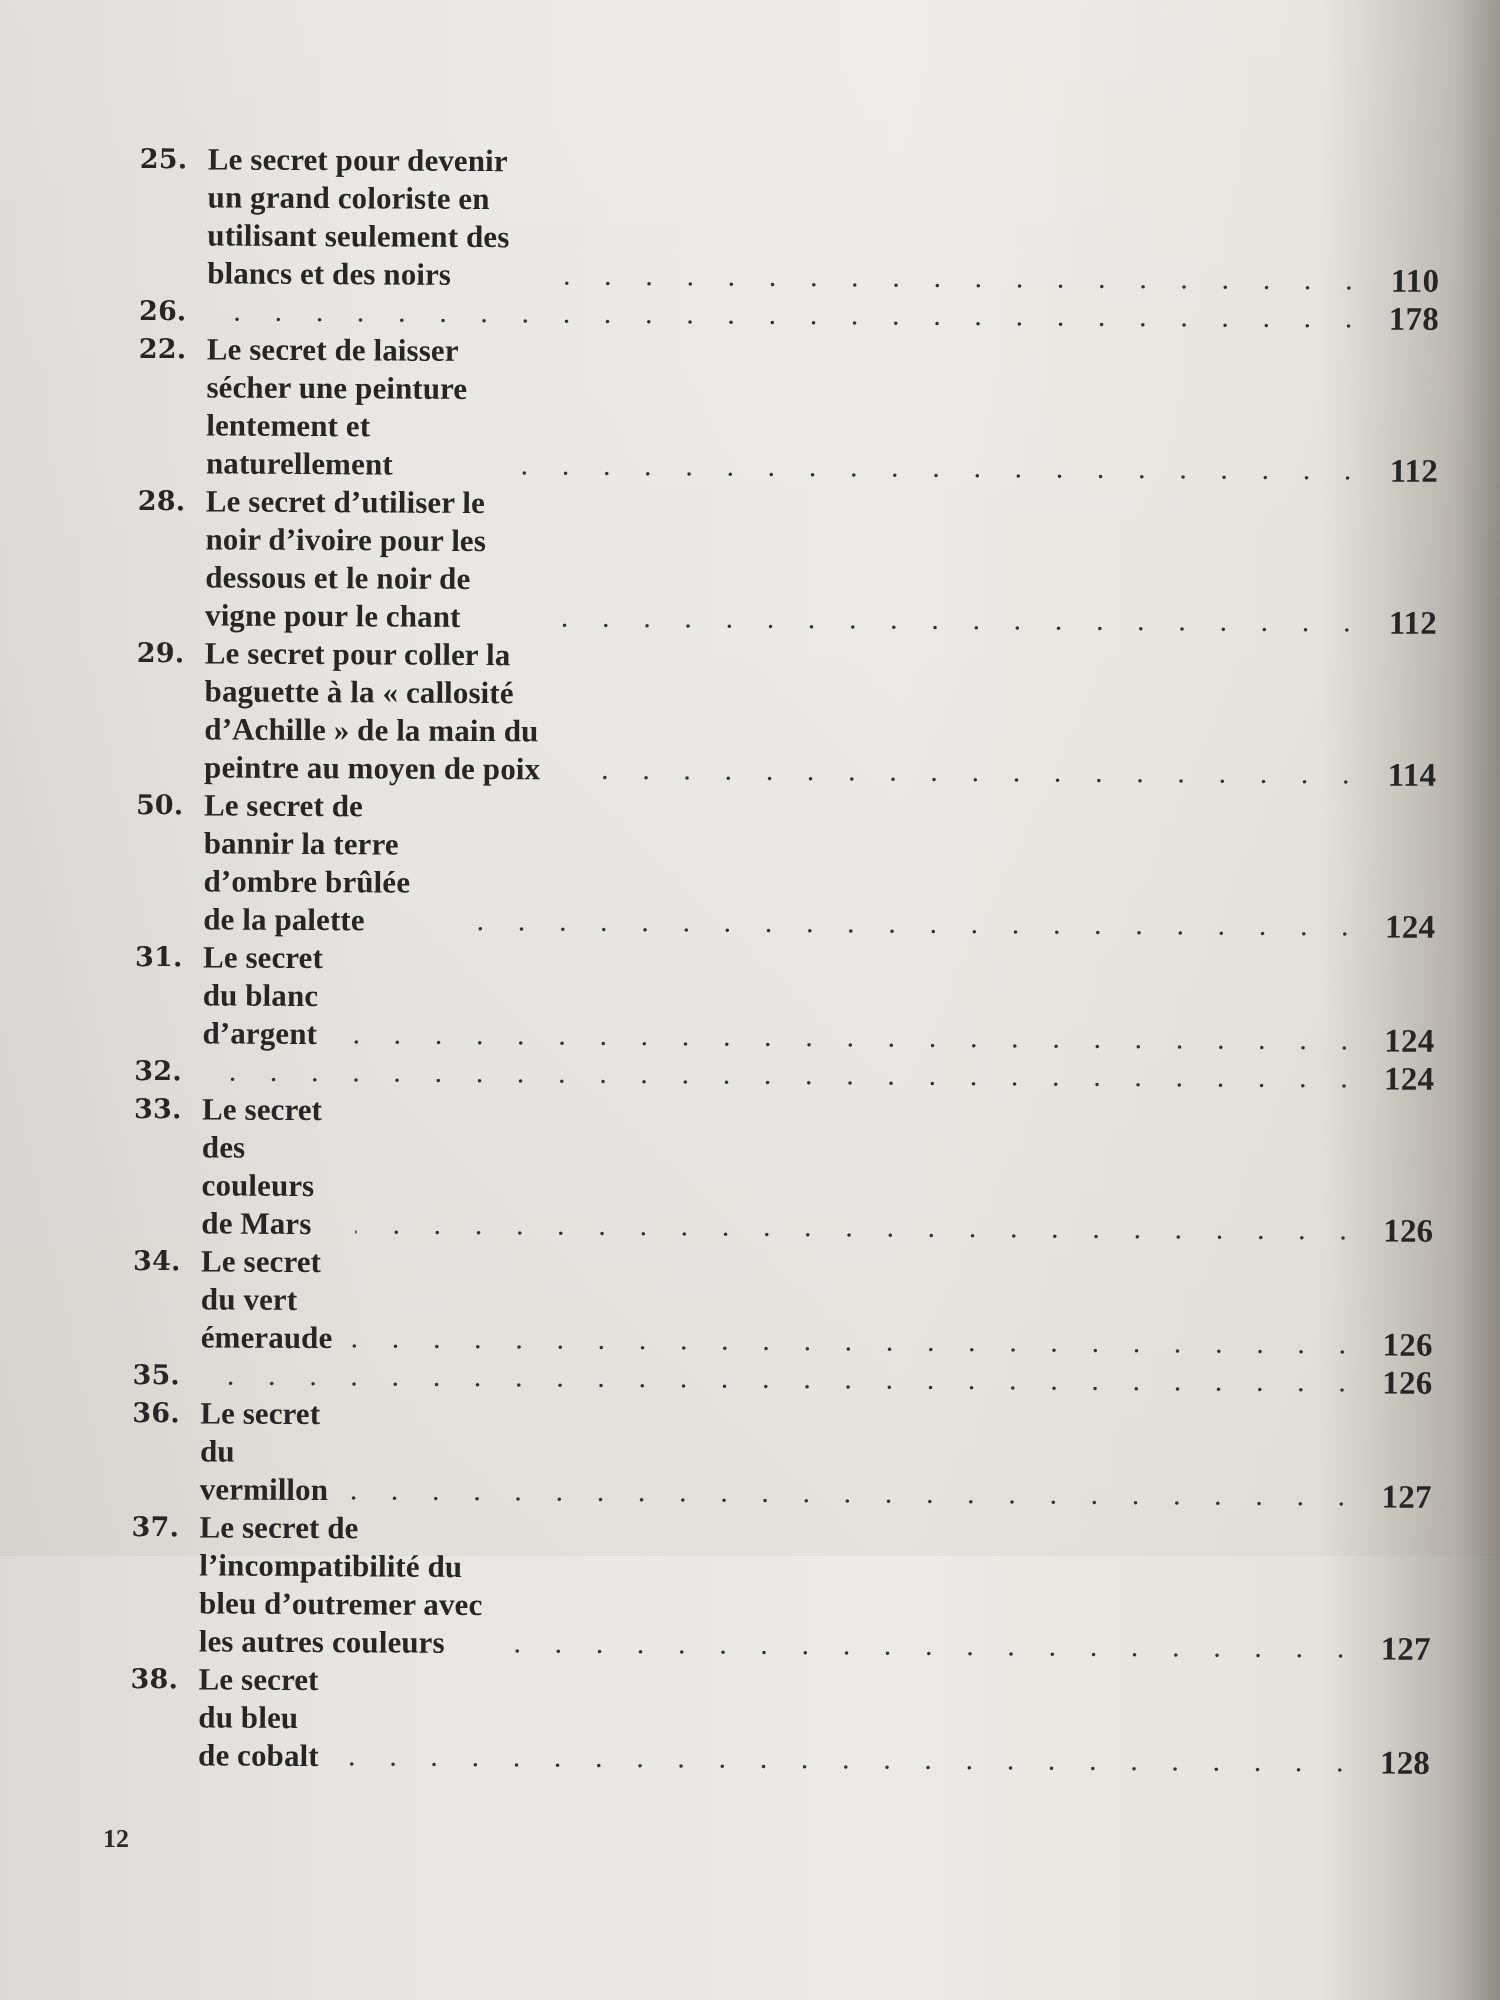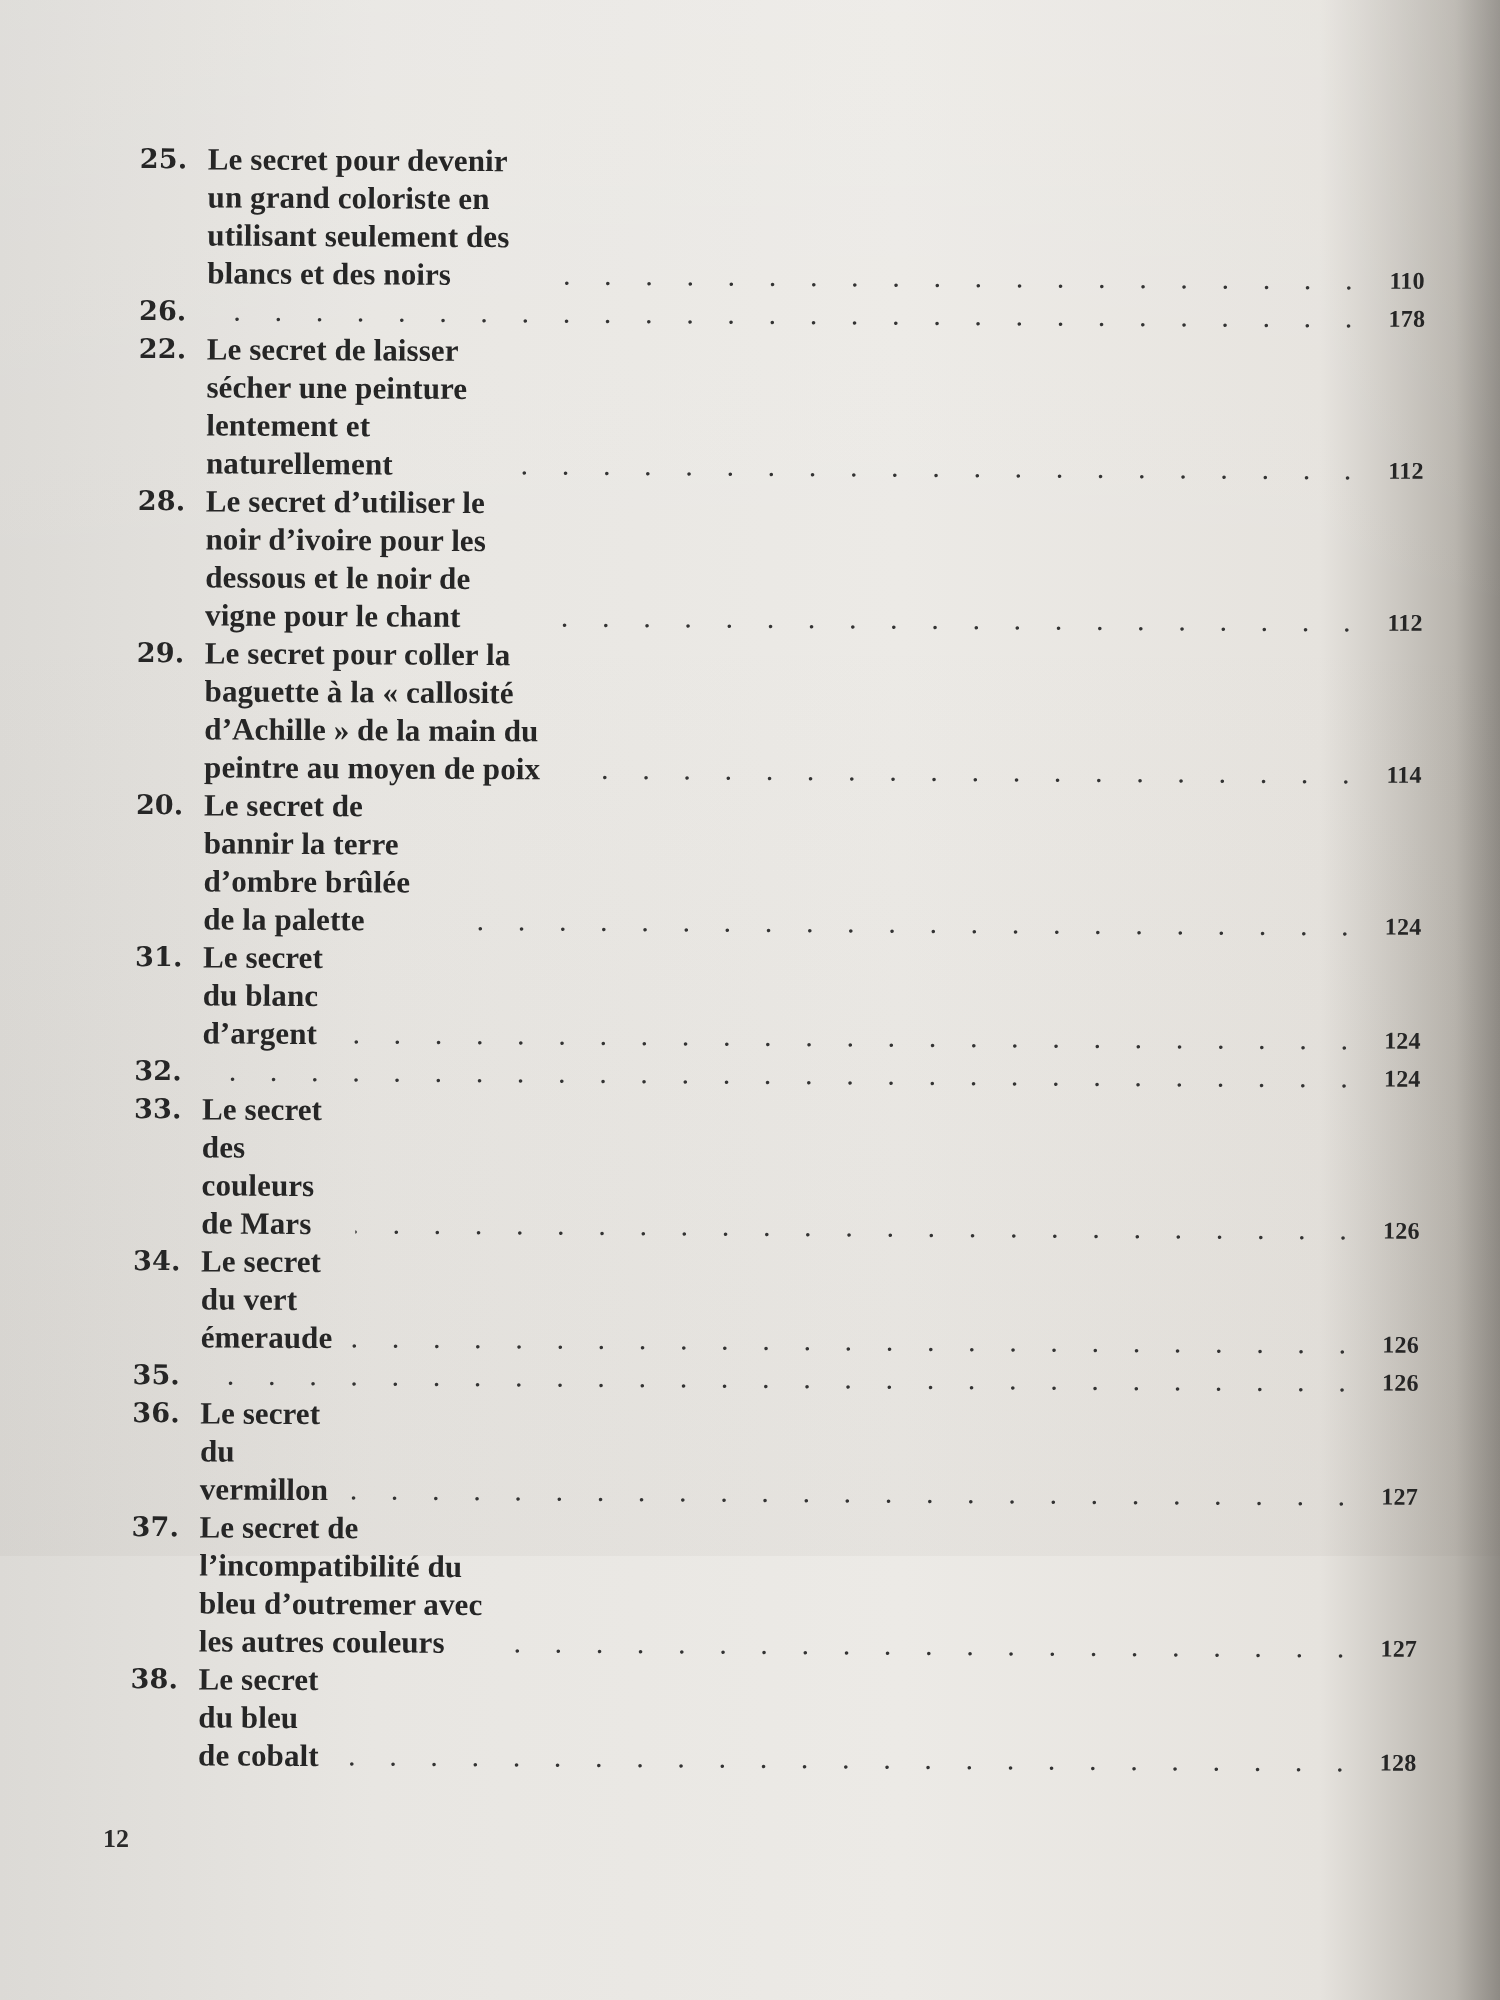--- a/index.html
+++ b/index.html
@@ -52,23 +52,23 @@
     overflow: hidden; white-space: nowrap;
     font-weight: normal;
     letter-spacing: 12px;
     margin-left: 8px;
     color: #333;
     min-width: 30px;
     direction: rtl;
   }
   .entry .page-num {
     flex: 0 0 64px;
-    text-align: center;
+    text-align: right;
     font-family: "Liberation Serif", "DejaVu Serif", serif;
-    font-size: 24px;
+    font-size: 33px;
   }
   .folio {
     position: absolute;
     left: 103px; top: 1824px;
     font-family: "Liberation Serif", "DejaVu Serif", serif;
     font-weight: bold;
     font-size: 26px;
     color: #2a2a2a;
   }
 </style>
@@ -110,21 +110,21 @@
       </div>
       <div class="entry" style="margin-bottom: 0px;">
         <span class="num">29.</span>
         <span class="body">
           <span class="title">Le secret pour coller la baguette à la « callosité d’Achille » de la main du peintre au moyen de poix</span>
           <span class="leader">. . . . . . . . . . . . . . . . . . . . . . . . . . . . . . . . . . . . . . . . . . . . . . . . . . . . . . . . . . . . . . . . . . . . .</span>
         </span>
         <span class="page-num">114</span>
       </div>
       <div class="entry" style="margin-bottom: 0px;">
-        <span class="num">20.</span>
+        <span class="num">50.</span>
         <span class="body">
           <span class="title">Le secret de bannir la terre d’ombre brûlée de la palette</span>
           <span class="leader">. . . . . . . . . . . . . . . . . . . . . . . . . . . . . . . . . . . . . . . . . . . . . . . . . . . . . . . . . . . . . . . . . . . . .</span>
         </span>
         <span class="page-num">124</span>
       </div>
       <div class="entry" style="margin-bottom: 0px;">
         <span class="num">31.</span>
         <span class="body">
           <span class="title">Le secret du blanc d’argent</span>

